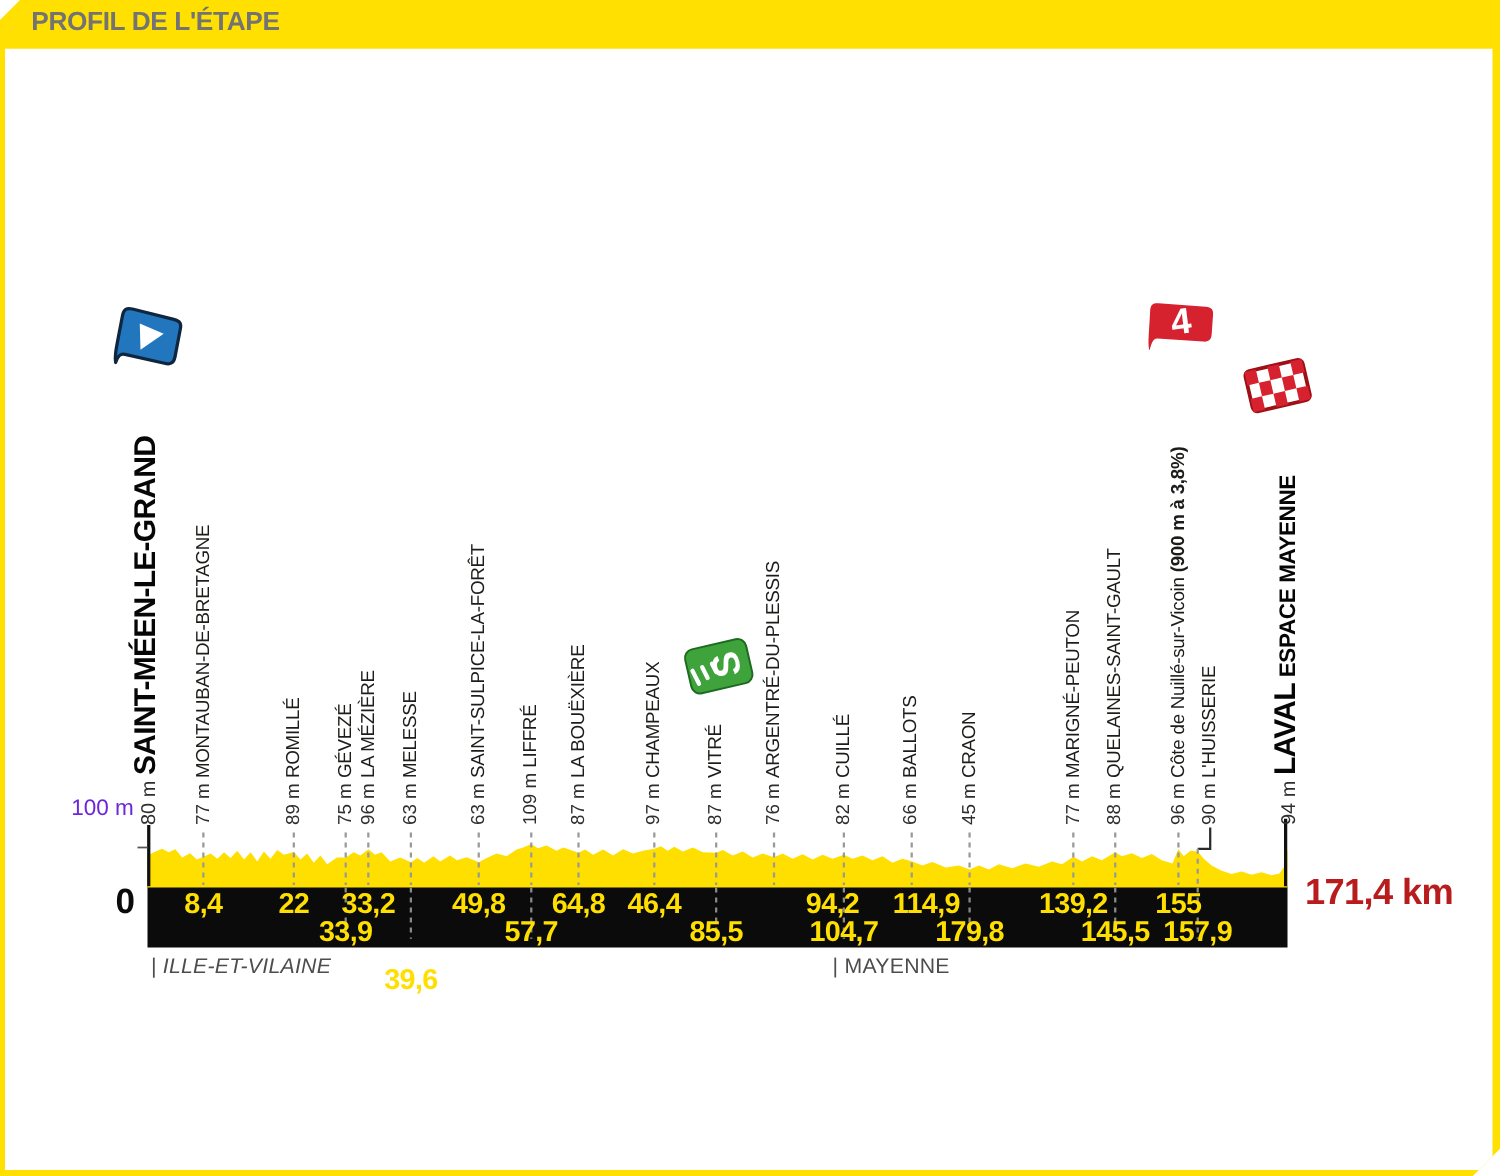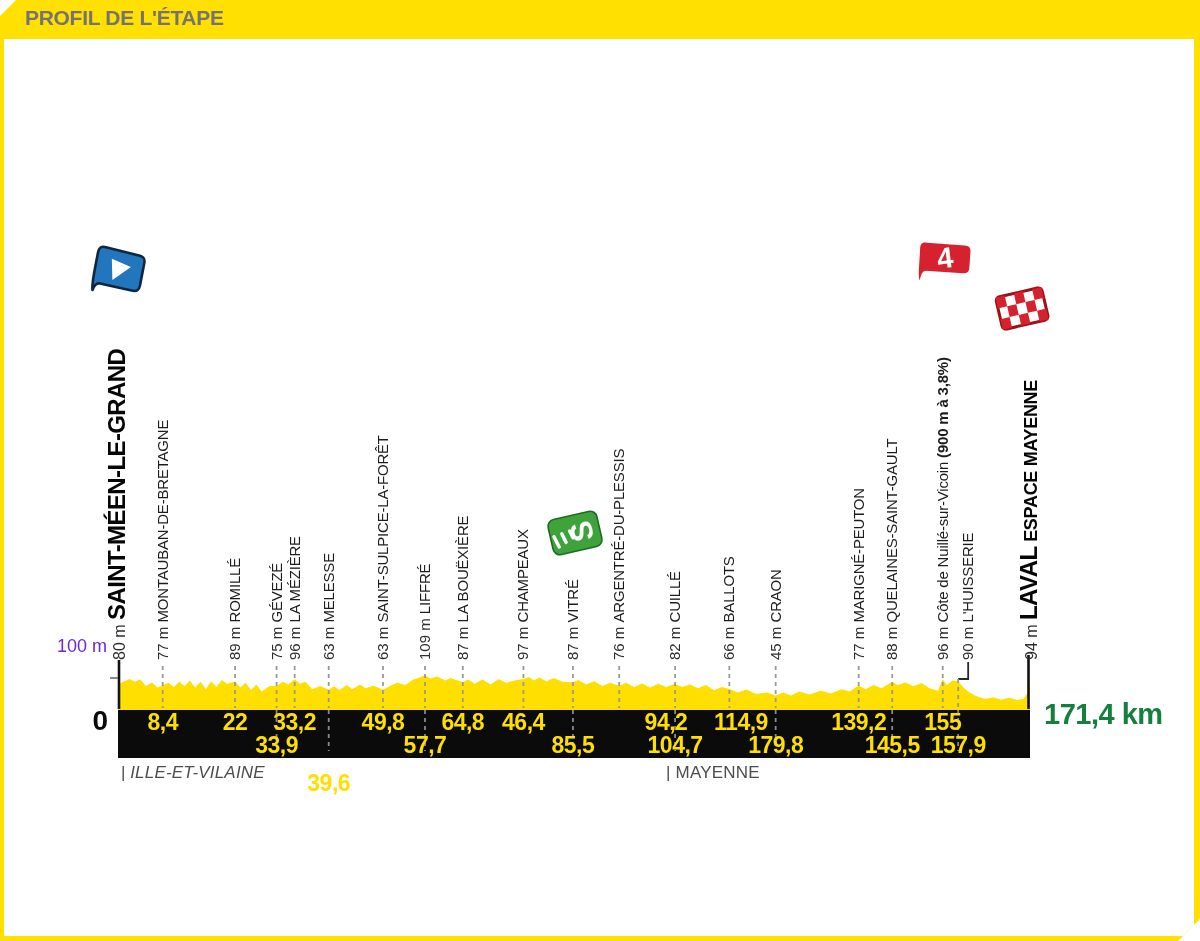--- a/index.html
+++ b/index.html
@@ -18,21 +18,21 @@
   .wp-label{position:absolute;transform-origin:0 0;transform:rotate(-90deg);white-space:nowrap;z-index:3;line-height:18px;}
   .wp-label .elev{font-size:15px;color:#2e2e2c;}
   .wp-label .name{font-size:15px;color:#1c1c1a;letter-spacing:-0.2px;}
   .wp-label .suffix-bold{font-size:15px;color:#1c1c1a;font-weight:bold;letter-spacing:-0.2px;}
   .wp-label.big{line-height:26px;}
   .wp-label.big .elev{font-size:16px;}
   .wp-label.big .name{font-size:24px;font-weight:bold;color:#060606;letter-spacing:-0.6px;}
   .wp-label.big .espace{font-size:18px;font-weight:bold;color:#060606;letter-spacing:-0.3px;}
   .axis-scale{position:absolute;left:57px;top:636px;font-size:18px;color:#6d28d9;z-index:3;}
   .axis-origin{position:absolute;left:80px;top:705px;width:28px;text-align:right;font-size:28px;font-weight:bold;color:#0a0a0a;z-index:4;}
-  .total-distance{position:absolute;left:1044px;top:698px;font-size:29px;font-weight:bold;color:#15803d;letter-spacing:-0.5px;z-index:4;}
+  .total-distance{position:absolute;left:1044px;top:698px;font-size:29px;font-weight:bold;color:#b91c1c;letter-spacing:-0.5px;z-index:4;}
   .region-label{position:absolute;top:763px;font-size:17px;color:#4d4d4d;letter-spacing:0.2px;z-index:3;}
   .icon{position:absolute;z-index:4;}
 </style>
 </head>
 <body>
 
 <div class="page">
   <div class="page-title">PROFIL DE L'ÉTAPE</div>
   <div class="panel"></div>
 

